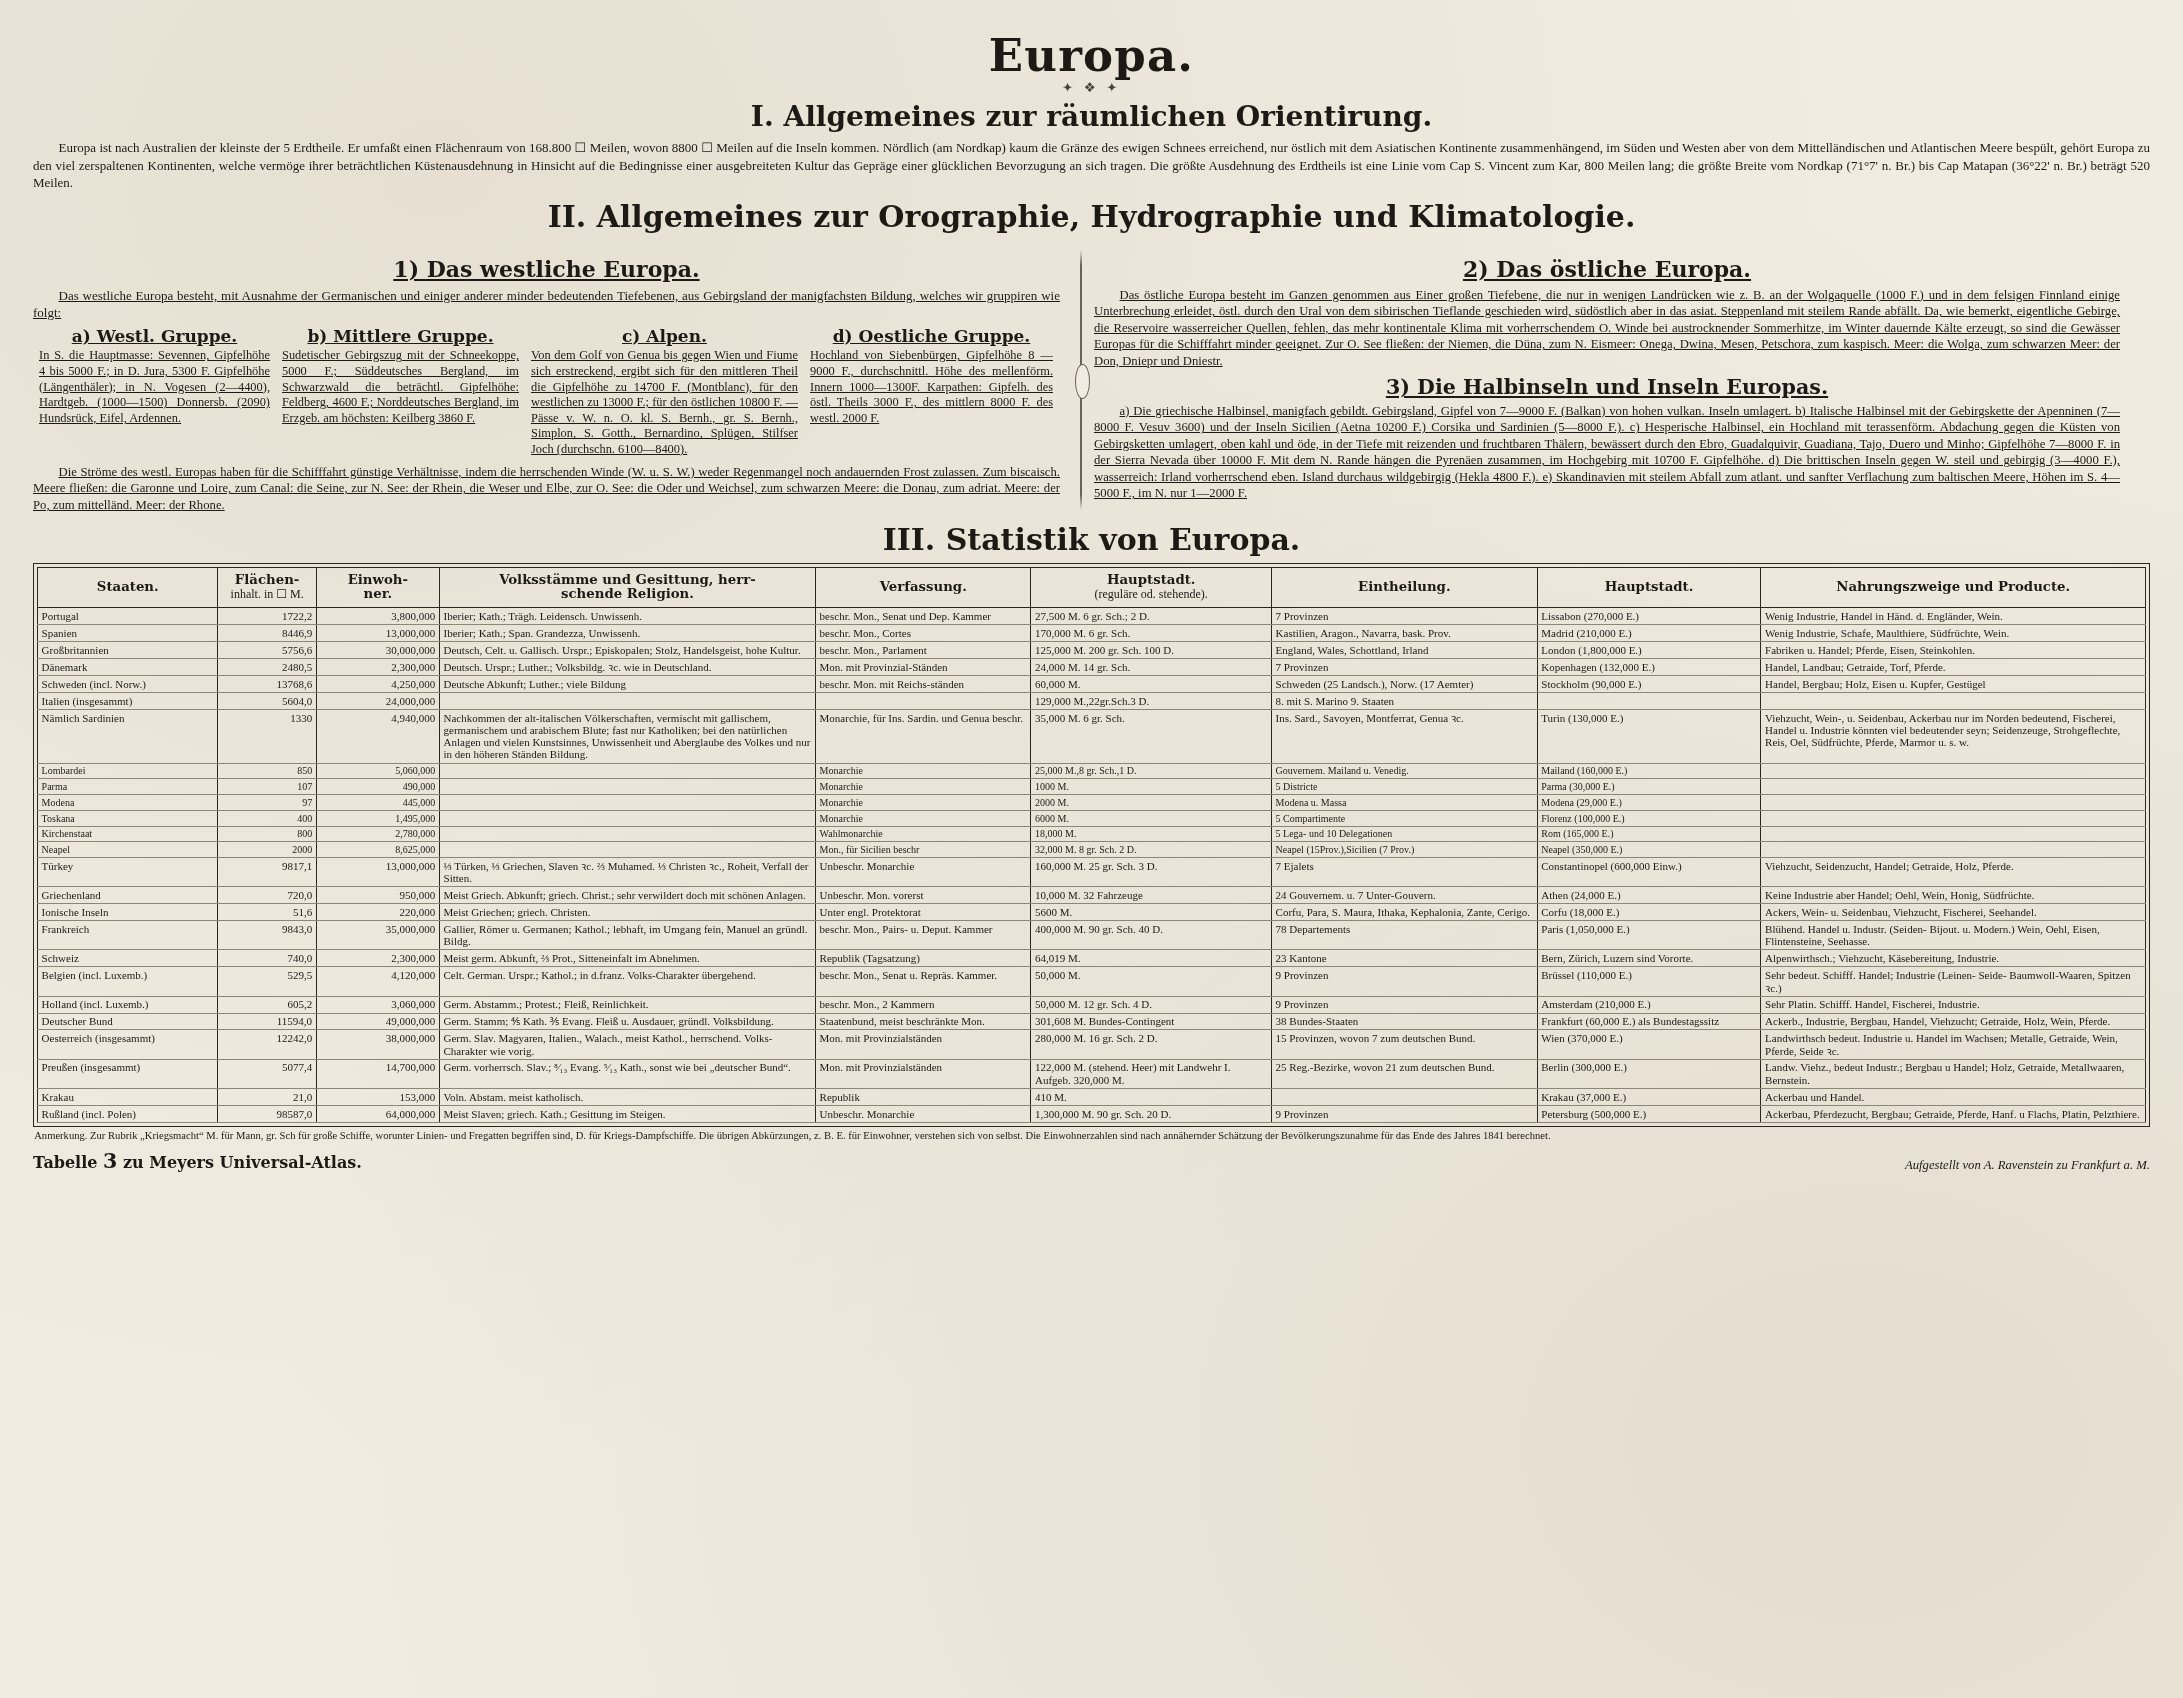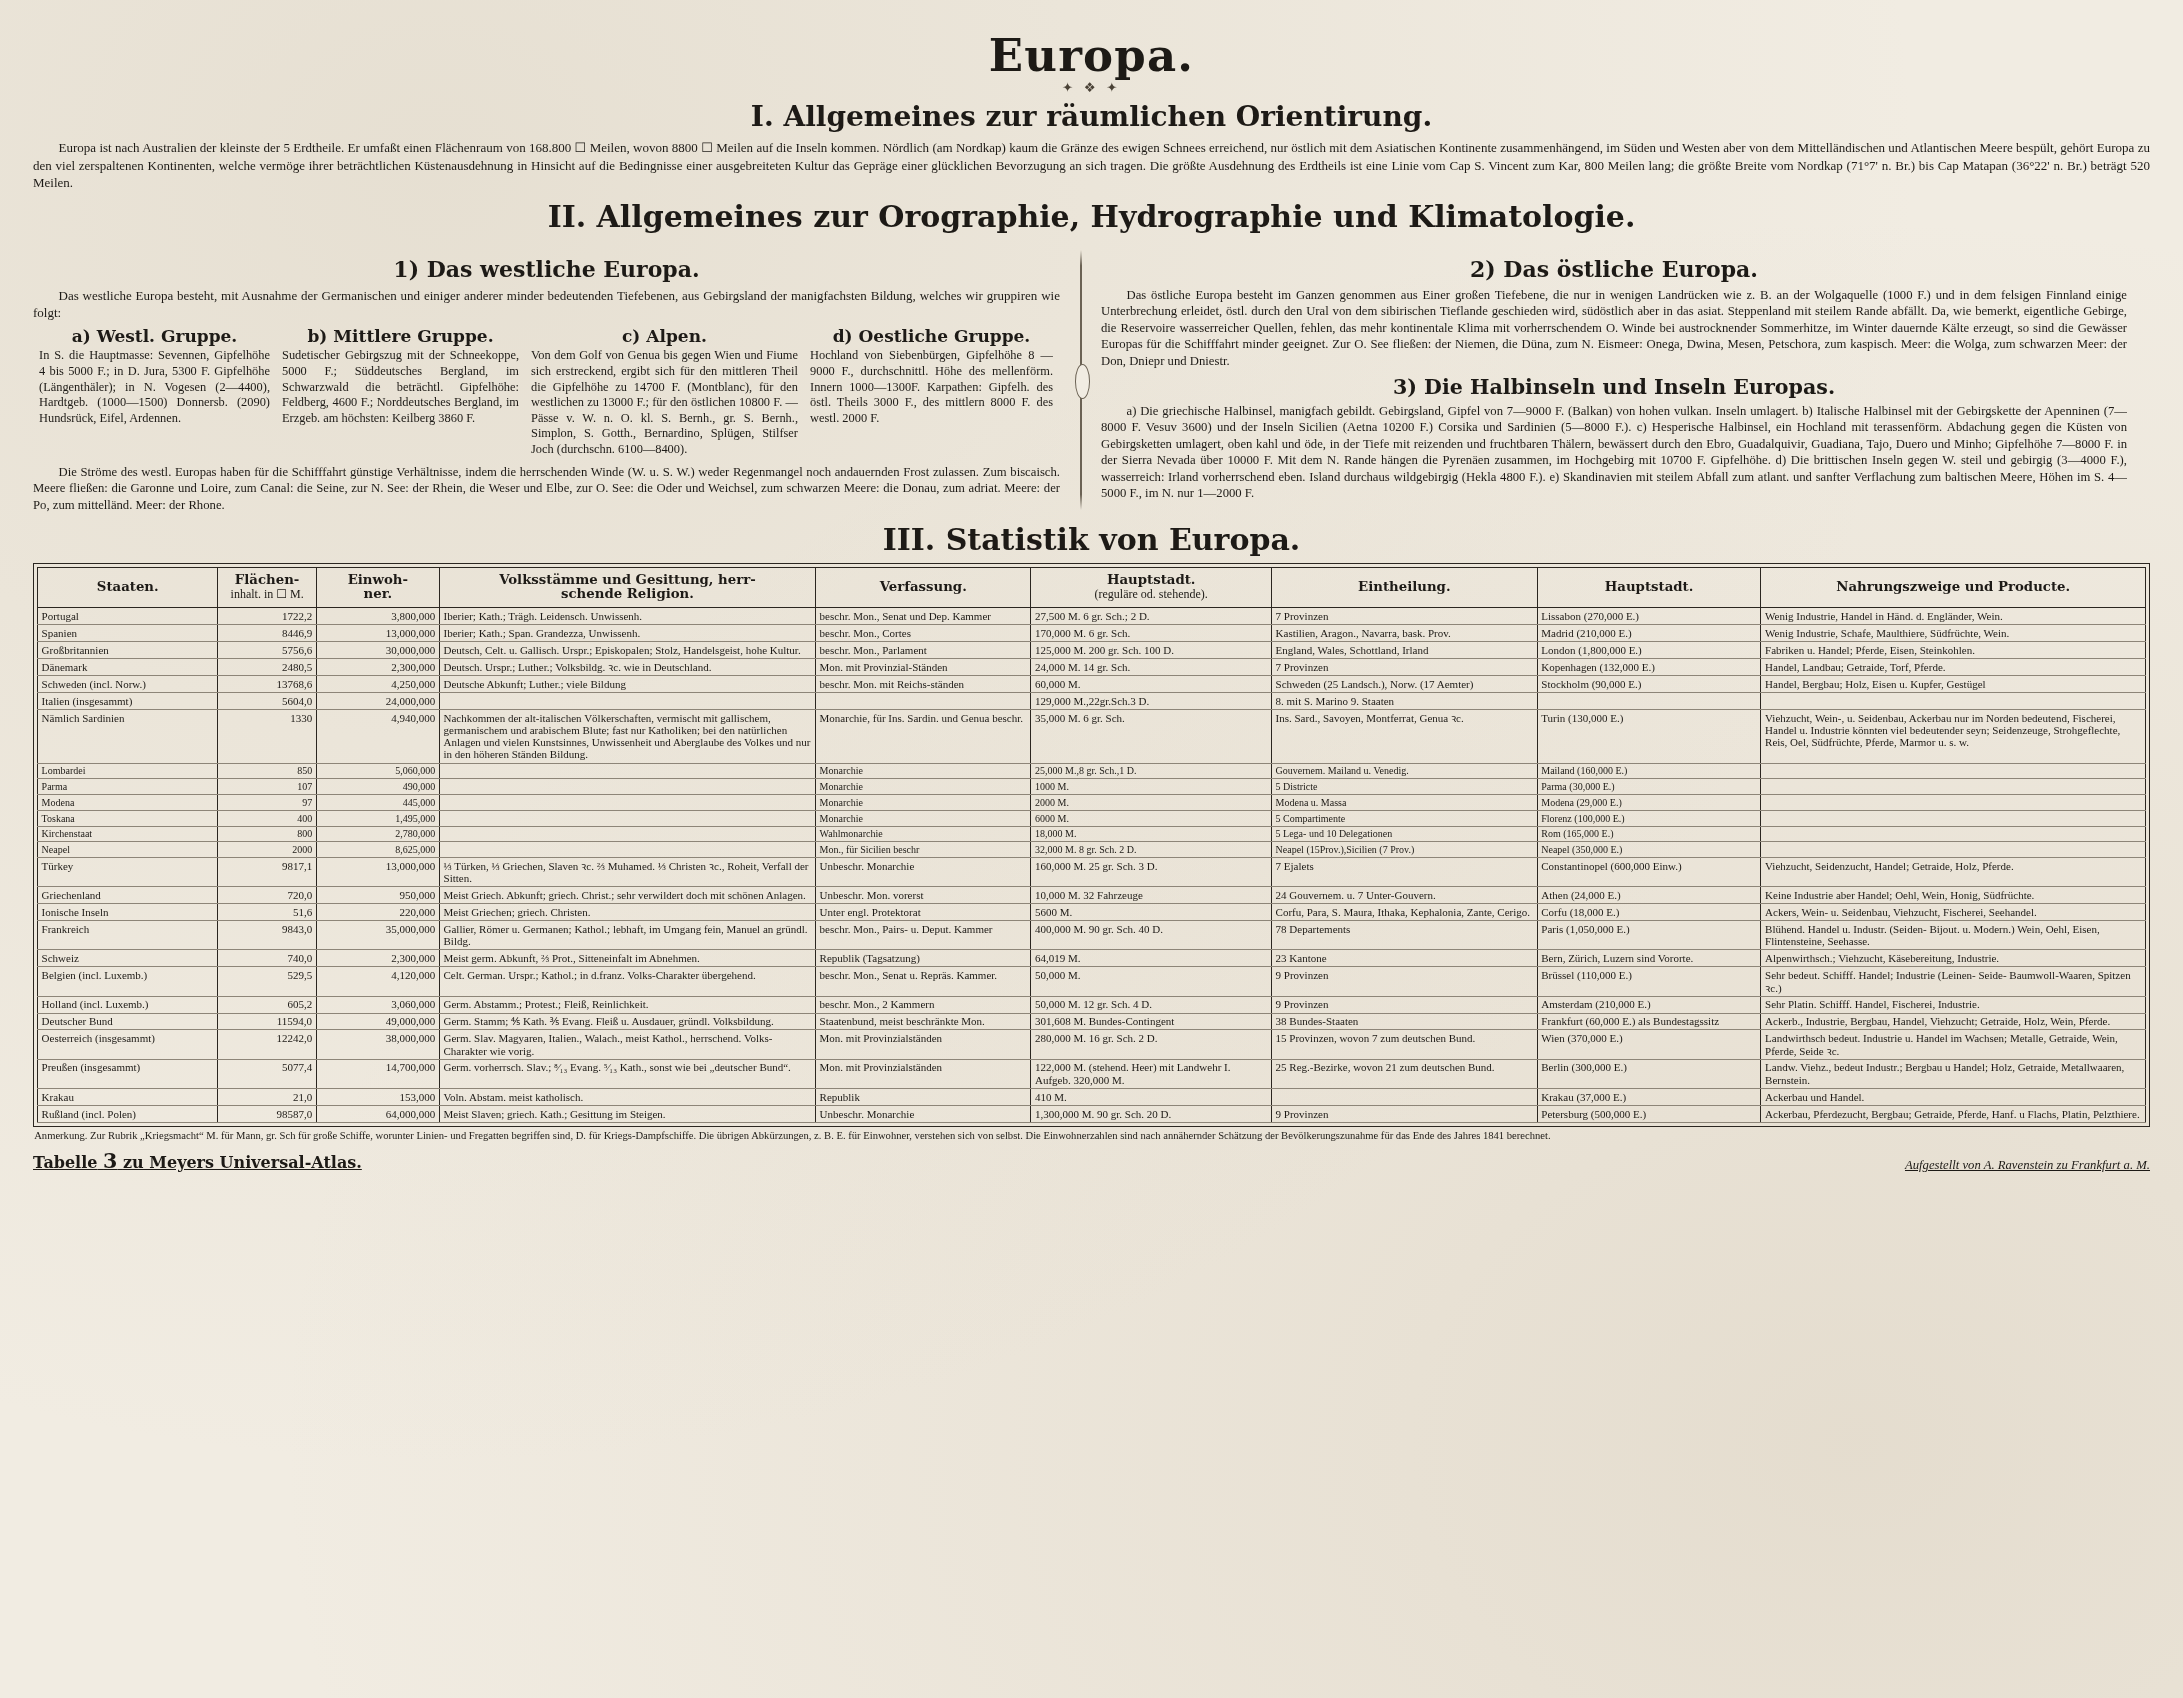--- a/index.html
+++ b/index.html
@@ -27,21 +27,21 @@
   .orn{text-align:center;font-size:13.3px;letter-spacing:3.6px;color:#4a4236;margin:-3.6px 0 3.6px 0;}
   h2.sec{
     text-align:center;font-size:28px;margin:4.9px 0 6px 0;
     font-family:"DejaVu Serif", serif;font-weight:bold;
   }
   h2.sec.big{font-size:30px;margin-top:8.5px;}
   p.para{
     font-size:13px;line-height:1.32;text-align:justify;margin:0 0 2.4px 0;
     text-indent:25.5px;
   }
-  .twocol{display:flex;gap:8px;margin-top:19px;position:relative;}
+  .twocol{display:flex;gap:1px;margin-top:19px;position:relative;text-decoration:underline;}
   .col-left{width:1043px;padding-right:16px;box-sizing:border-box;}
   .col-right{width:1043px;padding-left:17px;box-sizing:border-box;}
   .vdivider{
     position:absolute;left:1047px;top:-3.6px;width:2.4px;height:100%;
     background:linear-gradient(to bottom, transparent, #6b6254 6%, #6b6254 94%, transparent);
   }
   .vdivider:after{
     content:"";position:absolute;left:-5.5px;top:44%;width:13.3px;height:33px;
     border:1.8px solid #6b6254;border-radius:50%;background:#f1ece2;
   }
@@ -91,21 +91,21 @@
   td.c-const{width:146px;}
   td.c-mil{width:164px;}
   td.c-div{width:182px;}
   td.c-cap{width:152px;}
   td.c-prod{width:267px;}
   .indent1{padding-left:16px;}
   .rowline td{border-bottom:0.6px solid #8d8578;}
   .note{
     font-size:10.6px;line-height:1.22;text-align:justify;margin:3.6px 1.2px 0 1.2px;
   }
-  .footer{display:flex;justify-content:space-between;align-items:flex-end;margin-top:6px;text-decoration:underline;}
+  .footer{display:flex;justify-content:space-between;align-items:flex-end;margin-top:6px;}
   .footer .left{font-size:16px;font-family:"DejaVu Serif",serif;font-weight:bold;}
   .footer .left b.big{font-size:20.6px;}
   .footer .right{font-size:12.7px;font-style:italic;}
   .subrows td{font-size:10px;}
 </style>
 </head>
 <body>
 
 <div class="page">
 

